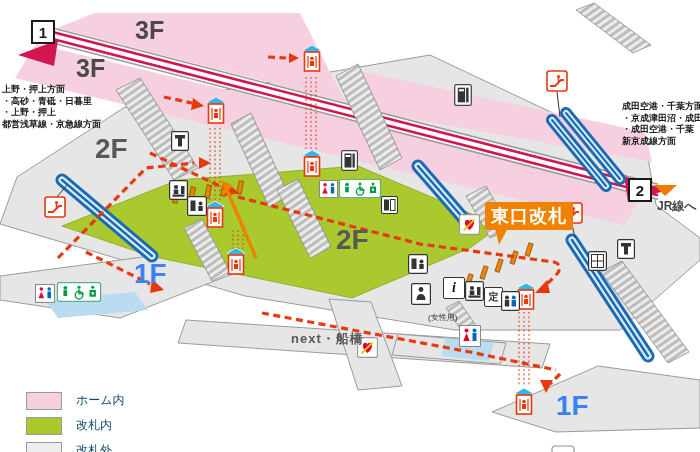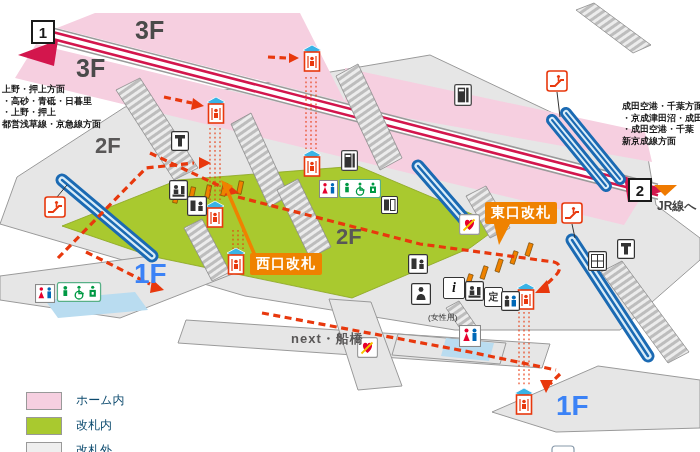--- a/index.html
+++ b/index.html
@@ -3,24 +3,24 @@
 <meta charset="utf-8">
 <style>
   html,body{margin:0;padding:0;background:#fff;}
   .stage{position:relative;width:700px;height:452px;overflow:hidden;background:#fff;
          font-family:"Liberation Sans","DejaVu Sans",sans-serif;}
   .stage svg.scene{position:absolute;left:0;top:0;}
   .abs{position:absolute;}
   .numbox{width:20px;height:20px;border:2px solid #1a1a1a;background:#fff;color:#1a1a1a;
           font-size:15px;font-weight:bold;display:flex;align-items:center;justify-content:center;}
   .floor3{font-size:25px;font-weight:bold;color:#4a4a4a;}
-  .floor2{font-size:22px;font-weight:bold;color:#595757;}
+  .floor2{font-size:28px;font-weight:bold;color:#595757;}
   .floor1{font-size:28px;font-weight:bold;color:#3b82f6;}
   .dirs{font-size:9px;font-weight:bold;color:#1a1a1a;line-height:11.5px;white-space:nowrap;}
-  .gatebadge{background:#ef8200;color:#fff;font-size:14px;font-weight:bold;
+  .gatebadge{background:#ef8200;color:#fff;font-size:18px;font-weight:bold;
              padding:2px 6px;border-radius:2px;white-space:nowrap;letter-spacing:1px;}
   .jrlabel{font-size:12px;font-weight:bold;color:#444;}
   .nextlbl{font-size:13px;font-weight:bold;color:#595757;letter-spacing:1px;}
   .womenlbl{font-size:8px;color:#333;}
   .icon{position:absolute;}
   .icon svg{display:block;width:100%;height:100%;}
   .glyphbox{background:#fff;border:1.2px solid #333;border-radius:2px;display:flex;
             align-items:center;justify-content:center;}
   .teiki{font-size:10px;font-weight:bold;color:#333;}
   .info-i{font-family:"Liberation Serif","DejaVu Serif",serif;font-style:italic;
@@ -470,21 +470,20 @@
 </div>
 <div class="abs dirs" style="left:622px;top:101px;">
   <span style="display:block">成田空港・千葉方面</span>
   <span style="display:block">・京成津田沼・成田</span>
   <span style="display:block">・成田空港・千葉</span>
   <span style="display:block">新京成線方面</span>
 </div>
 
 <div class="abs jrlabel" style="left:657px;top:198px;">JR線へ</div>
 
-<div class="abs gatebadge" style="left:250px;top:253px;">西口改札</div>
 <div class="abs gatebadge" style="left:485px;top:202px;">東口改札</div>
 
 <div class="abs nextlbl" style="left:291px;top:330px;">next・船橋</div>
 <div class="abs womenlbl" style="left:428px;top:312px;">(女性用)</div>
 
 <div class="legend">
   <div class="legrow">
     <span class="sw sw-pink"></span>
     <span class="leglbl">ホーム内</span>
   </div>

